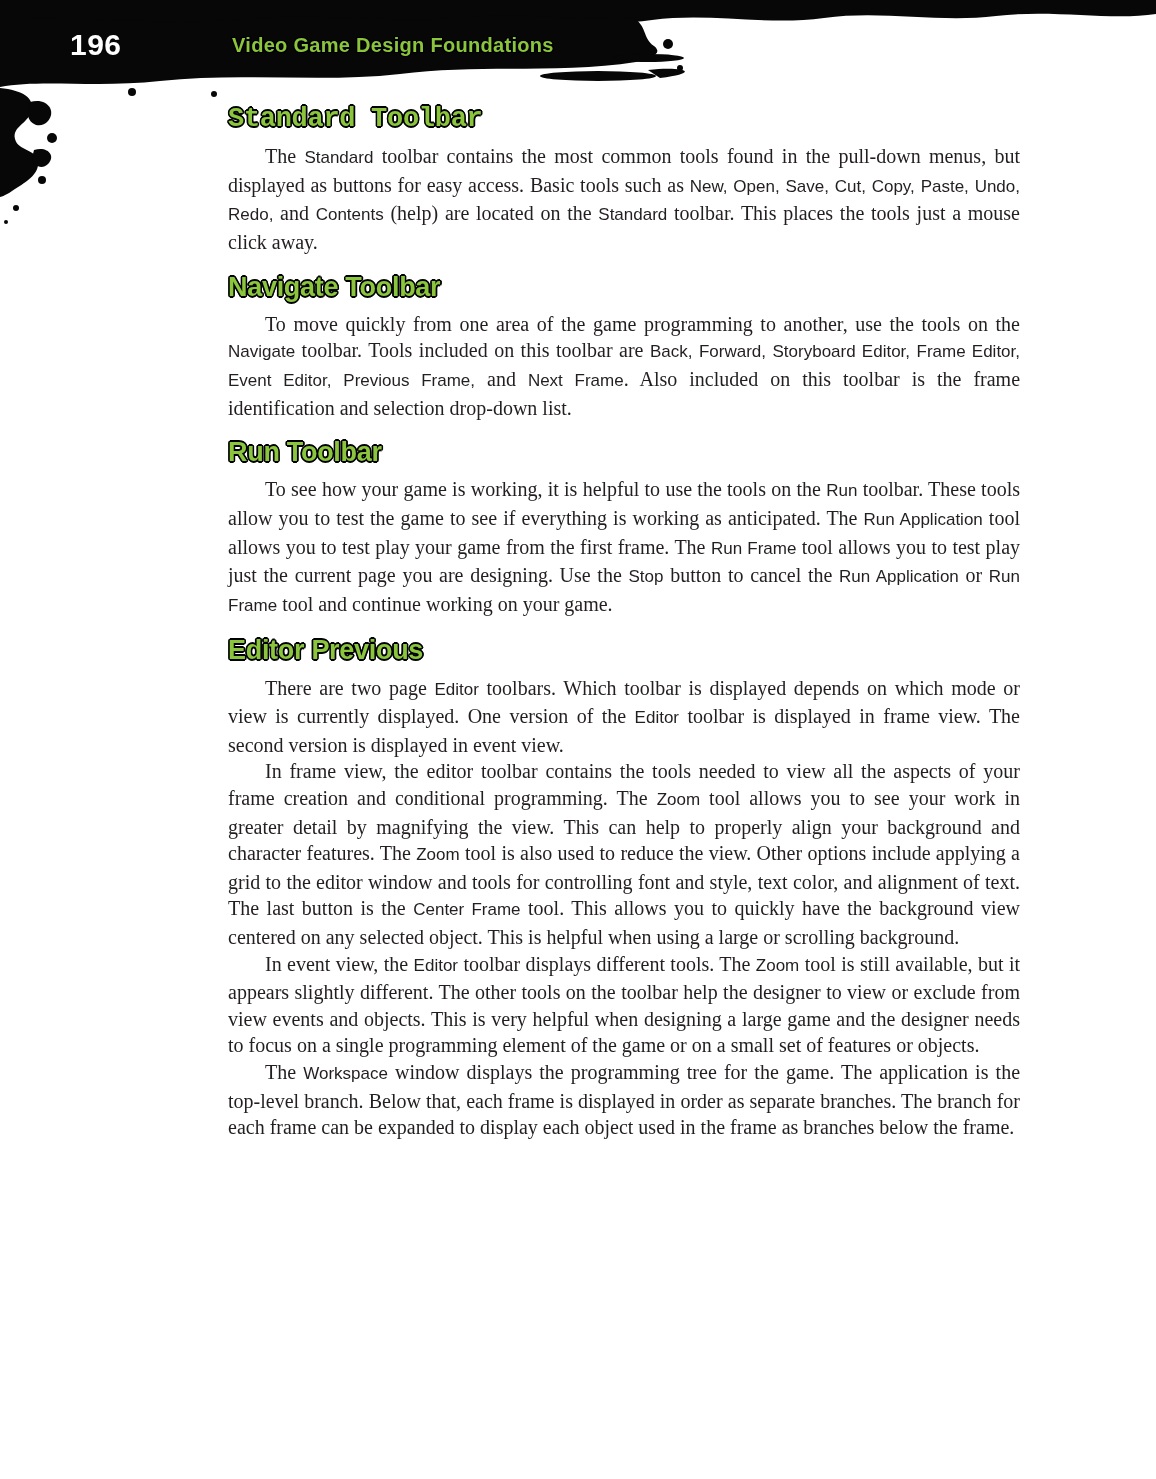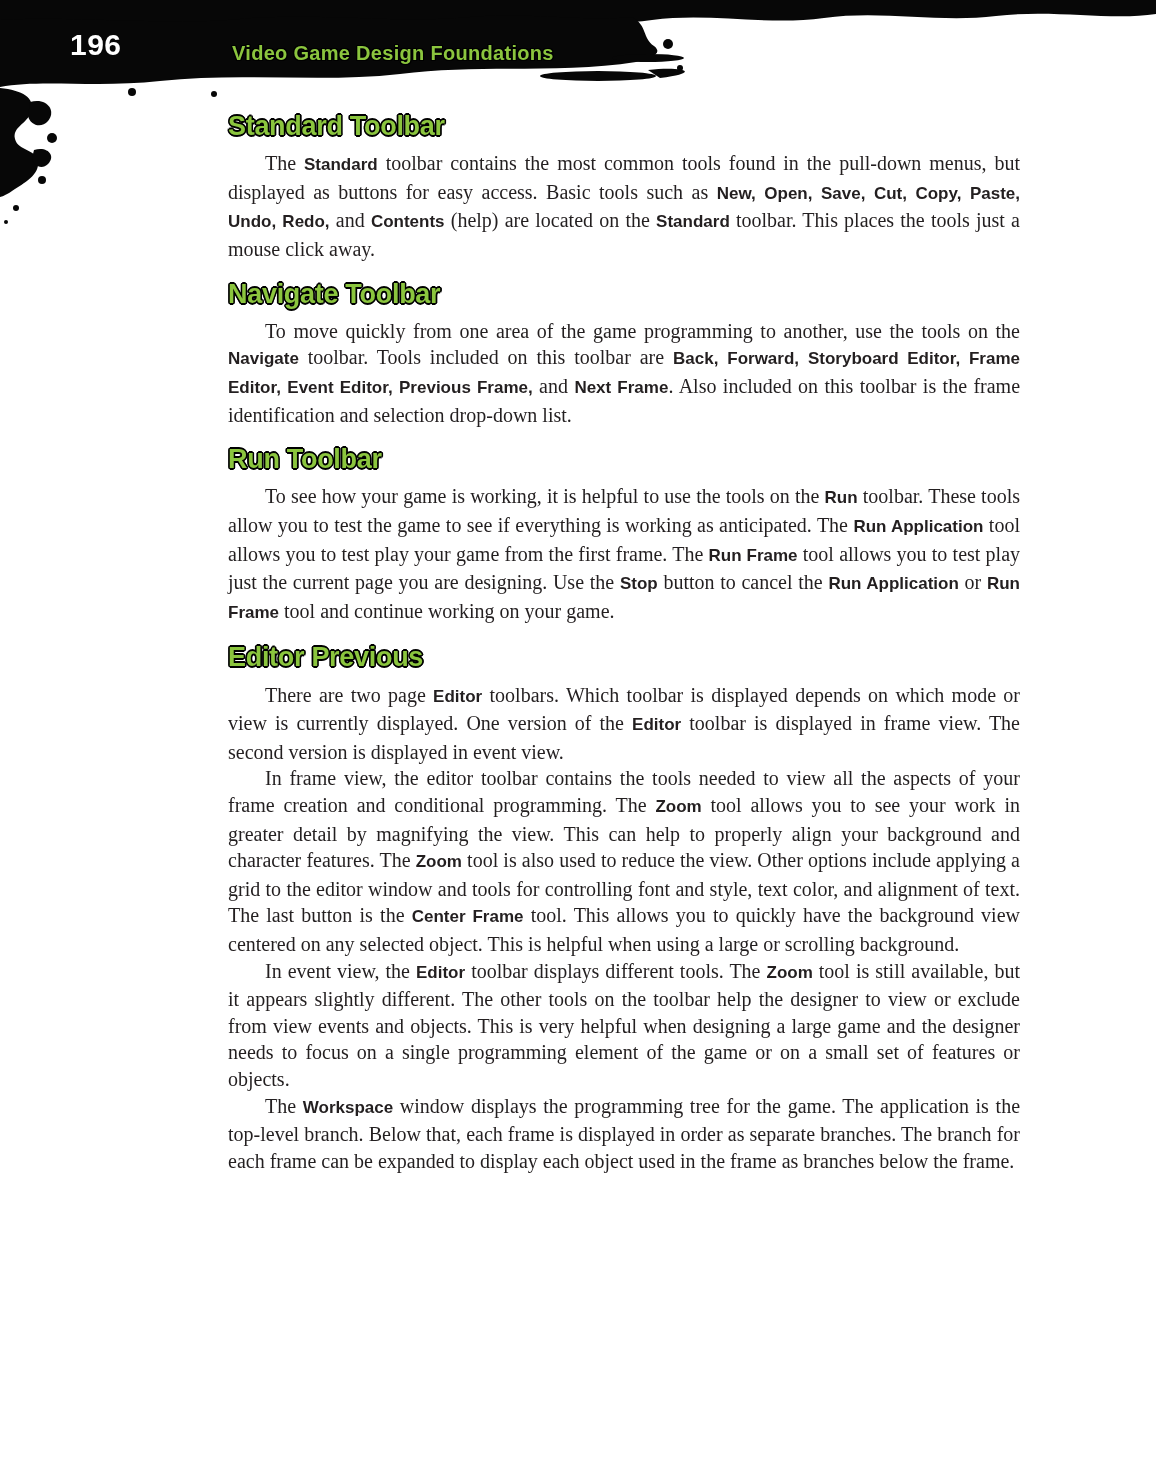--- a/index.html
+++ b/index.html
@@ -8,46 +8,46 @@
     background:#ffffff;
     font-family:"Liberation Serif", serif;
   }
   .grunge{position:absolute;top:0;left:0;pointer-events:none;}
   .page-number{
     position:absolute;left:70px;top:28px;
     font-family:"Liberation Sans", sans-serif;font-weight:700;
     font-size:30px;color:#ffffff;letter-spacing:0.5px;text-align:center;
   }
   .book-title{
-    position:absolute;left:232px;top:42px;
+    position:absolute;left:232px;top:34px;
     font-family:"Liberation Sans", sans-serif;font-weight:700;
     font-size:20px;letter-spacing:0.3px;
     color:#8bc53e;
     text-shadow:
       -1.3px 0 #000, 1.3px 0 #000, 0 -1.3px #000, 0 1.3px #000,
       -1px -1px #000, 1px -1px #000, -1px 1px #000, 1px 1px #000;
   }
   .content{
     position:absolute;left:228px;top:104px;width:792px;
   }
   .section-heading{
     font-family:"Liberation Sans", sans-serif;font-weight:700;
     font-size:27px;line-height:1.12;letter-spacing:-0.3px;
     color:#8bc53e;margin:16px 0 9px 0;
     text-shadow:
       -1.6px 0 #000, 1.6px 0 #000, 0 -1.6px #000, 0 1.6px #000,
       -1.2px -1.2px #000, 1.2px -1.2px #000, -1.2px 1.2px #000, 1.2px 1.2px #000;
   }
-  .section-heading:first-child{margin-top:7px;}
+  .section-heading:first-child{margin-top:0;font-family:Liberation Mono, monospace;}
   .body-para{
     font-size:20px;line-height:26.6px;color:#231f20;
     text-align:justify;margin:0;text-indent:37px;
   }
   .term{
-    font-family:"Liberation Sans", sans-serif;font-weight:700;
+    font-family:"Liberation Sans", sans-serif;font-weight:400;
     font-size:0.85em;
   }
 </style>
 </head>
 <body>
 
 <svg class="grunge" width="1156" height="230" viewBox="0 0 1156 230">
 
   <path fill="#070707" d="M0,0 H1156 V14
     C1110,21 1054,9 996,16 C938,23 882,10 824,18 C766,26 710,12 652,20

